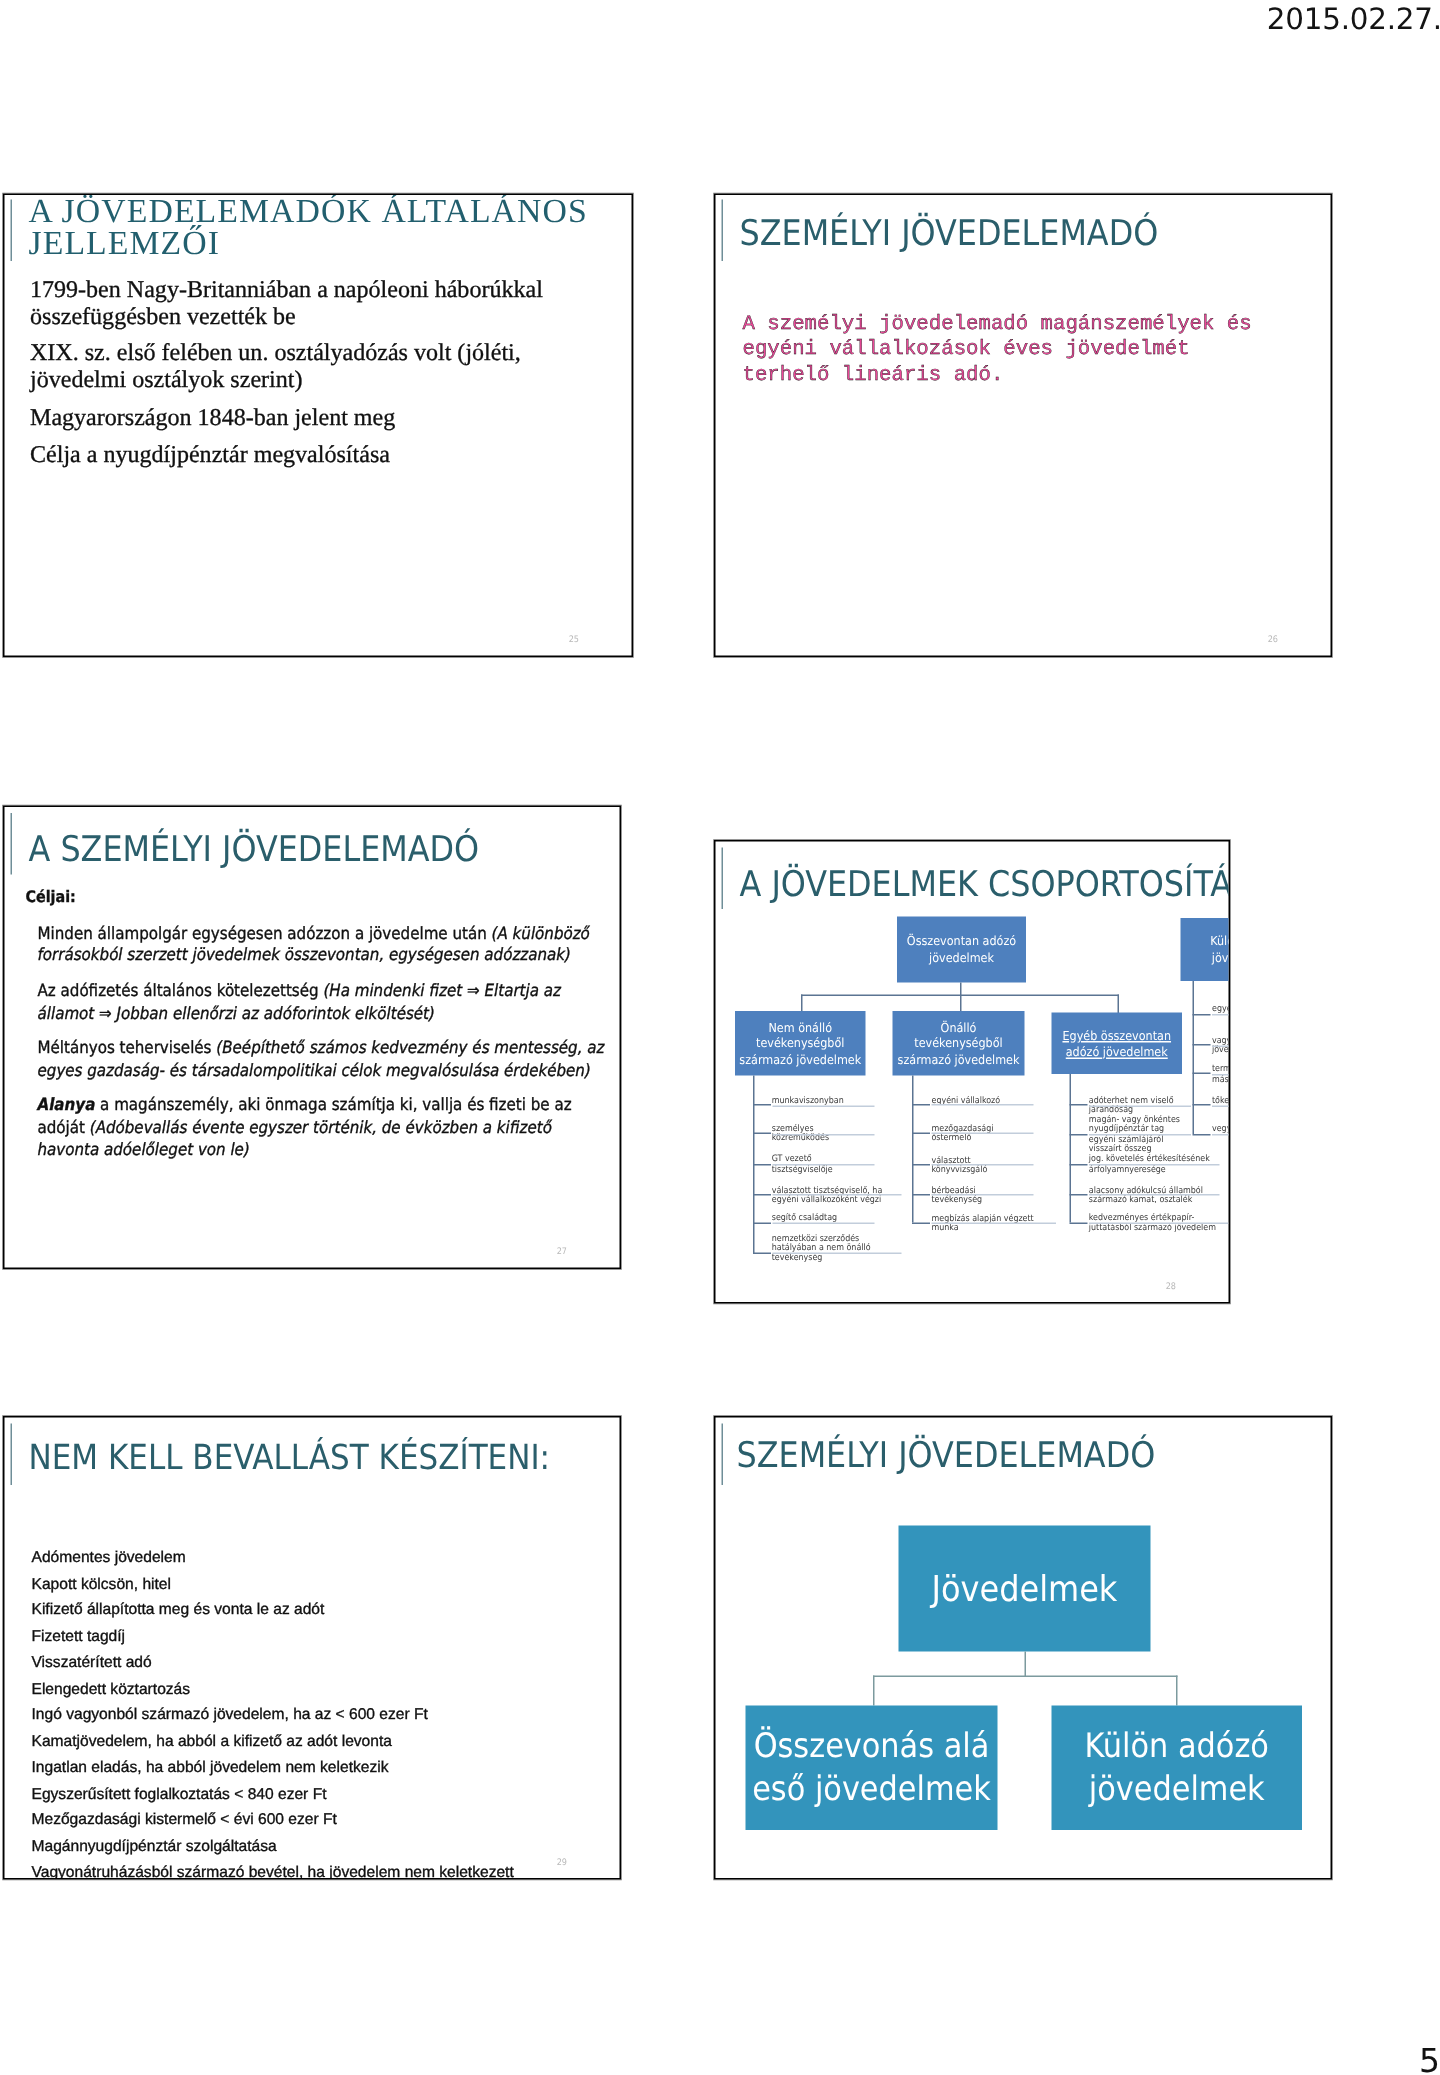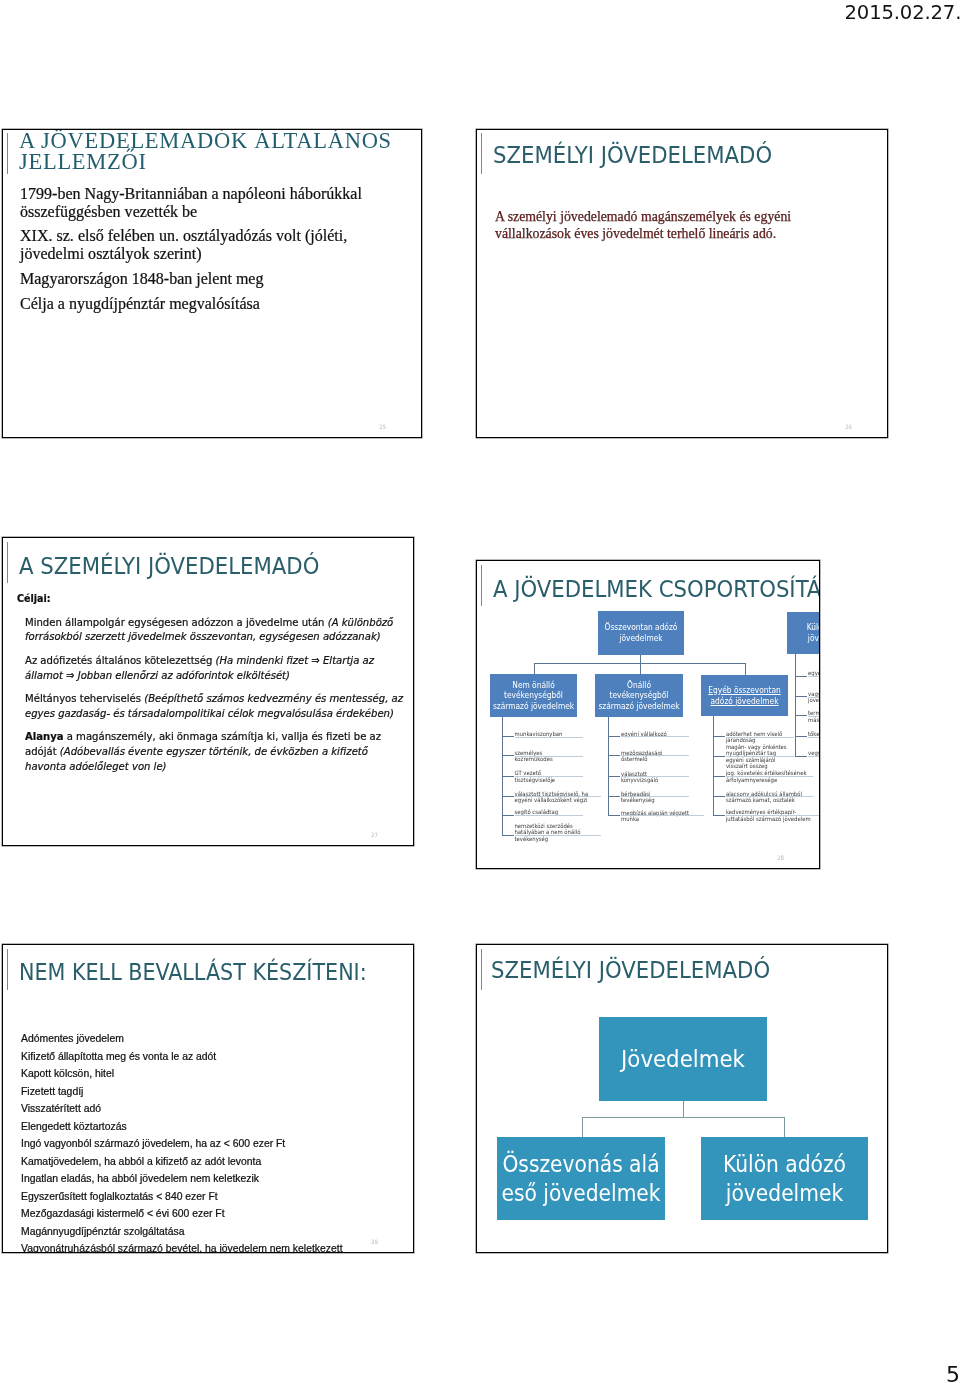--- a/index.html
+++ b/index.html
@@ -13,27 +13,27 @@
   .snum{position:absolute;font-size:6px;color:#b9b9b9;font-family:"DejaVu Sans Condensed","DejaVu Sans",sans-serif;}
 
   
   .s1-title{position:absolute;color:#225f6e;font-family:"Liberation Serif",serif;font-size:22.5px;line-height:20.8px;letter-spacing:0.72px;}
   .s1-body{position:absolute;color:#111;font-family:"Liberation Serif",serif;font-size:16.05px;line-height:17.6px;-webkit-text-stroke:0.22px #111;}
   .s1-body p{margin:0 0 7.2px 0;}
 
   
   .ttl{position:absolute;color:#2a5e6b;font-family:"DejaVu Sans Condensed","DejaVu Sans",sans-serif;font-weight:400;white-space:nowrap;}
 
-  .s2-body{position:absolute;color:#7f1d1d;font-family:Liberation Serif, serif;font-size:13.8px;line-height:17.2px;-webkit-text-stroke:0.25px #121212;}
+  .s2-body{position:absolute;color:#ec4899;font-family:Liberation Mono, monospace;font-size:13.8px;line-height:17.2px;-webkit-text-stroke:0.25px #121212;}
 
   .s3-body{position:absolute;color:#111;font-family:"DejaVu Sans Condensed","DejaVu Sans",sans-serif;font-size:11.2px;line-height:14.9px;-webkit-text-stroke:0.22px #111;}
   .s3-body p{margin:0 0 8.5px 0;padding-left:8px;}
   .s3-body p.lead{font-weight:bold;font-size:10.6px;padding-left:0;margin:0 0 11.5px 0;line-height:12px;}
   .s3-body i{font-style:italic;}
-  .s3-body b{font-weight:bold;}
+  .s3-body b{font-weight:bold;font-style:italic;}
 
   .s5-body{position:absolute;color:#101010;font-family:Liberation Sans, sans-serif;font-size:10.4px;line-height:17.5px;margin-top:36px;-webkit-text-stroke:0.22px #101010;}
   .s5-body div{white-space:nowrap;}
 
   
   .dbox{position:absolute;background:#3394bc;color:#fff;display:flex;align-items:center;justify-content:center;text-align:center;white-space:pre-line;font-family:"DejaVu Sans Condensed","DejaVu Sans",sans-serif;font-weight:400;}
   .dline{position:absolute;background:#7c9a9e;}
 
   
   .obox{position:absolute;background:#4e80be;color:#fff;display:flex;align-items:center;justify-content:center;text-align:center;white-space:pre-line;font-family:"DejaVu Sans Condensed","DejaVu Sans",sans-serif;font-size:8.3px;line-height:10.6px;}
@@ -193,22 +193,22 @@
       <div class="ohair" style="left:331.0px;top:194.9px;width:81.0px;"></div>
     </div>
     <div class="snum" style="right:35px;bottom:7.5px;">28</div>
   </div>
 
   <div class="slide" id="sl5" style="left:2px;top:944px;width:412px;height:309px;">
     <div class="accent" style="left:3.5px;top:4px;height:41px;"></div>
     <div class="ttl" style="left:16px;top:13.5px;font-size:23px;">NEM KELL BEVALLÁST KÉSZÍTENI:</div>
     <div class="s5-body" style="left:18px;top:49px;width:385px;">
       <div>Adómentes jövedelem</div>
+      <div>Kapott kölcsön, hitel</div>
       <div>Kifizető állapította meg és vonta le az adót</div>
-      <div>Kapott kölcsön, hitel</div>
       <div>Fizetett tagdíj</div>
       <div>Visszatérített adó</div>
       <div>Elengedett köztartozás</div>
       <div>Ingó vagyonból származó jövedelem, ha az &lt; 600 ezer Ft</div>
       <div>Kamatjövedelem, ha abból a kifizető az adót levonta</div>
       <div>Ingatlan eladás, ha abból jövedelem nem keletkezik</div>
       <div>Egyszerűsített foglalkoztatás &lt; 840 ezer Ft</div>
       <div>Mezőgazdasági kistermelő &lt; évi 600 ezer Ft</div>
       <div>Magánnyugdíjpénztár szolgáltatása</div>
       <div>Vagyonátruházásból származó bevétel, ha jövedelem nem keletkezett</div>

